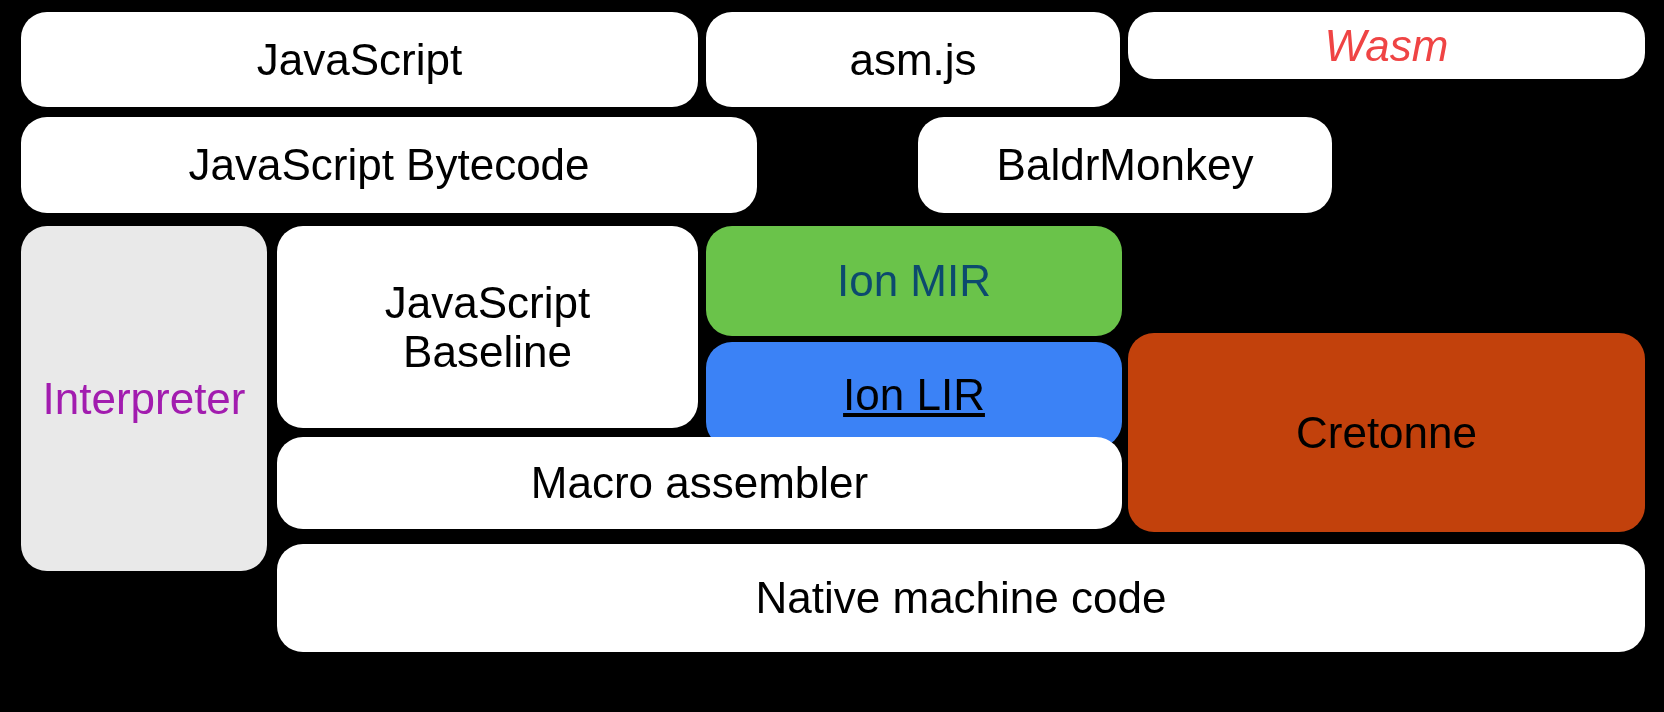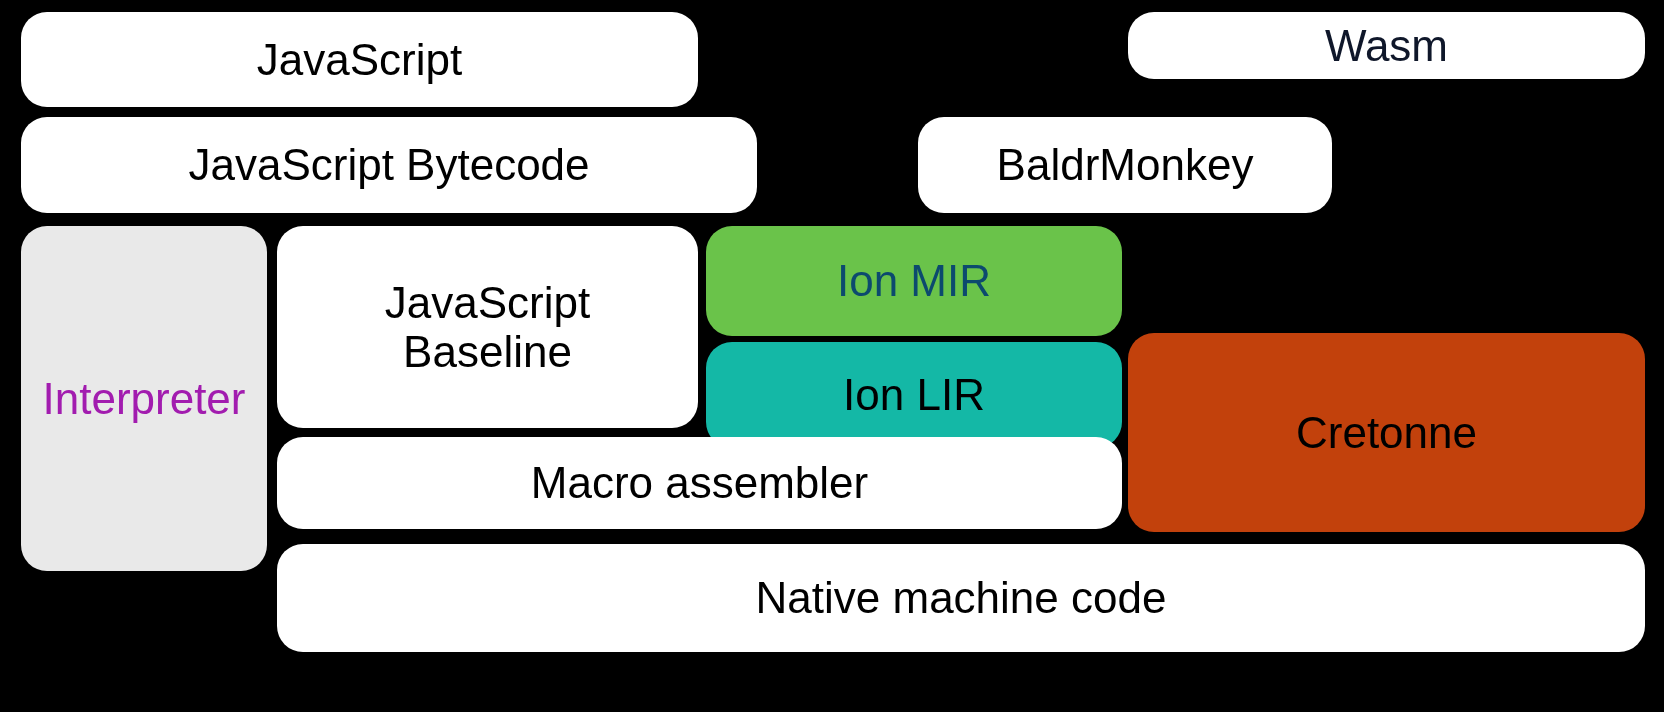--- a/index.html
+++ b/index.html
@@ -36,40 +36,43 @@
   .fill-green { background: #6ac34a; }
   .fill-pink  { background: #f4768a; }
 </style>
 </head>
 <body>
 
 <div id="diagram">
   <div class="node fill-white" style="left: 21px; top: 12px; width: 677px; height: 95px; background: rgb(255, 255, 255); color: rgb(0, 0, 0);">
     <span>JavaScript</span>
   </div>
-  <div class="node fill-white" style="left: 1128px; top: 12px; width: 517px; height: 67px; background: rgb(255, 255, 255); color: #0f172a;">
+  <div class="node fill-white" style="left: 706px; top: 12px; width: 414px; height: 95px; background: rgb(255, 255, 255); color: rgb(0, 0, 0);">
+    <span>asm.js</span>
+  </div>
+  <div class="node fill-white" style="left: 1128px; top: 12px; width: 517px; height: 67px; background: rgb(255, 255, 255); color: #ef4444; font-style: italic;">
     <span>Wasm</span>
   </div>
   <div class="node fill-white" style="left: 21px; top: 117px; width: 736px; height: 96px; background: rgb(255, 255, 255); color: rgb(0, 0, 0);">
     <span>JavaScript Bytecode</span>
   </div>
   <div class="node fill-white" style="left: 918px; top: 117px; width: 414px; height: 96px; background: rgb(255, 255, 255); color: rgb(0, 0, 0);">
     <span>BaldrMonkey</span>
   </div>
   <div class="node fill-gray" style="left: 21px; top: 226px; width: 246px; height: 345px; background: rgb(233, 233, 233); color: #a21caf;">
     <span>Interpreter</span>
   </div>
   <div class="node fill-white" style="left: 277px; top: 226px; width: 421px; height: 202px; background: rgb(255, 255, 255); color: rgb(0, 0, 0);">
     <span>JavaScript
 Baseline</span>
   </div>
   <div class="node fill-green" style="left: 706px; top: 226px; width: 416px; height: 110px; background: rgb(106, 195, 74); color: #0c4a6e;">
     <span>Ion MIR</span>
   </div>
-  <div class="node fill-green" style="left: 706px; top: 342px; width: 416px; height: 106px; background: #14b8a6; color: rgb(0, 0, 0);">
+  <div class="node fill-green" style="left: 706px; top: 342px; width: 416px; height: 106px; background: #3b82f6; color: rgb(0, 0, 0); text-decoration: underline;">
     <span>Ion LIR</span>
   </div>
   <div class="node fill-pink" style="left: 1128px; top: 333px; width: 517px; height: 199px; background: #c2410c; color: rgb(0, 0, 0);">
     <span>Cretonne</span>
   </div>
   <div class="node fill-white" style="left: 277px; top: 437px; width: 845px; height: 92px; background: rgb(255, 255, 255); color: rgb(0, 0, 0);">
     <span>Macro assembler</span>
   </div>
   <div class="node fill-white" style="left: 277px; top: 544px; width: 1368px; height: 108px; background: rgb(255, 255, 255); color: rgb(0, 0, 0);">
     <span>Native machine code</span>

